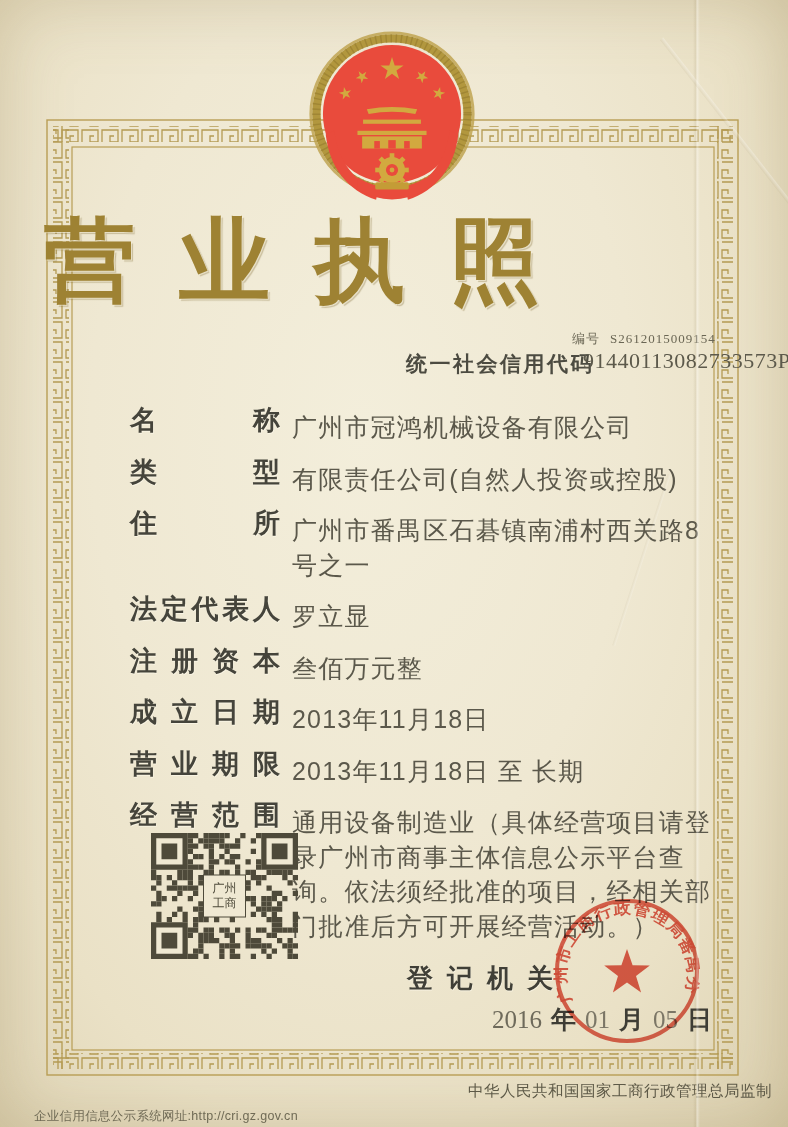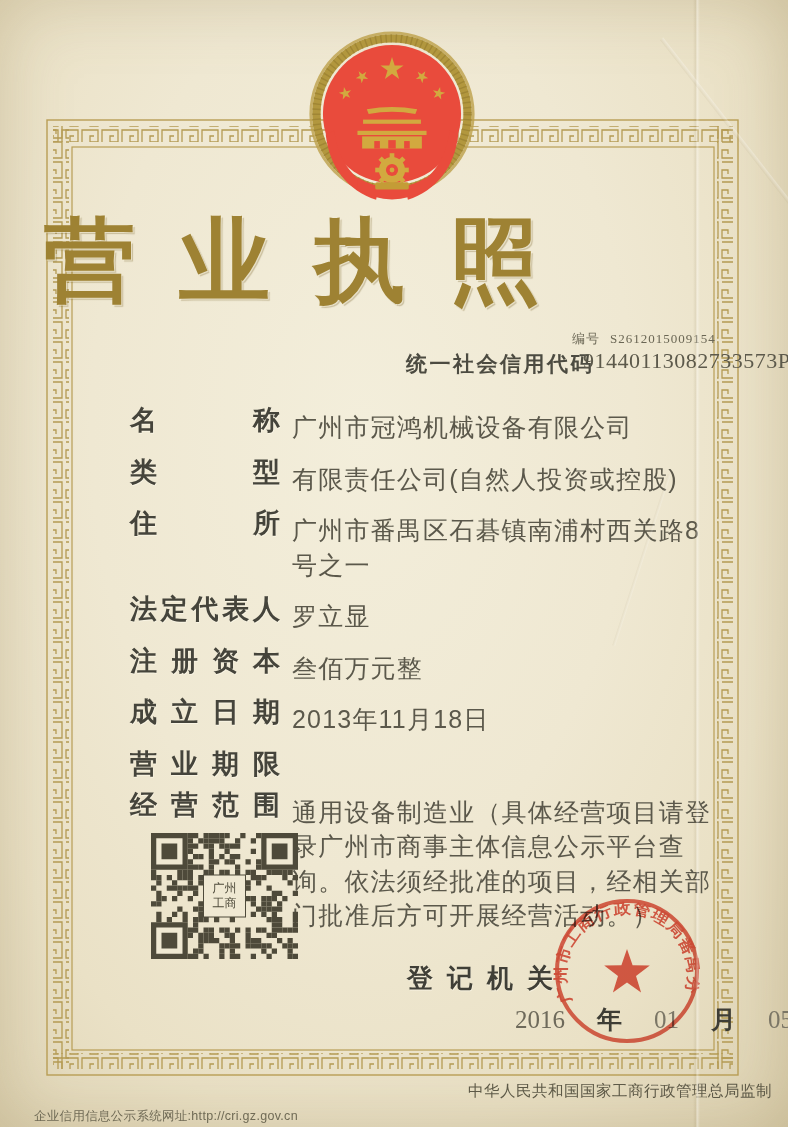--- a/index.html
+++ b/index.html
@@ -65,21 +65,21 @@
     font-size:26px;font-weight:600;color:#403f37;letter-spacing:14px;
     text-shadow:.5px .5px 0 rgba(255,252,238,.6);
     text-align:center;
   }
   .date-row{
     position:absolute;left:492px;top:1003px;
     display:flex;align-items:baseline;font-size:25px;color:#3e3d35;
   }
   .date-row .dnum{font-family:"Liberation Serif",serif;color:#6e6a5b;}
   .date-row .dlight{font-family:"Liberation Serif",serif;color:#7b7666;}
-  .date-row span{margin-right:9px;margin-left:23px;}
+  .date-row span{margin-right:9px;}
   .date-row .dchar{font-weight:600;}
   
   .seal{position:absolute;left:549px;top:897px;mix-blend-mode:multiply;opacity:.92;}
   
   .footer-left{
     position:absolute;left:34px;top:1108px;
     font-size:12.5px;color:#6f6a55;letter-spacing:.3px;
   }
   .footer-right{
     position:absolute;left:468px;top:1081px;
@@ -225,20 +225,21 @@
         </div>
         <div class="fvalue">2013年11月18日</div>
       </div>
       <div class="frow">
         <div class="flabel">
           <span>营</span>
           <span>业</span>
           <span>期</span>
           <span>限</span>
         </div>
+        <div class="fvalue">2013年11月18日 至 长期</div>
       </div>
       <div class="frow">
         <div class="flabel">
           <span>经</span>
           <span>营</span>
           <span>范</span>
           <span>围</span>
         </div>
         <div class="fvalue">通用设备制造业（具体经营项目请登录广州市商事主体信息公示平台查询。依法须经批准的项目，经相关部门批准后方可开展经营活动。）</div>
       </div>

